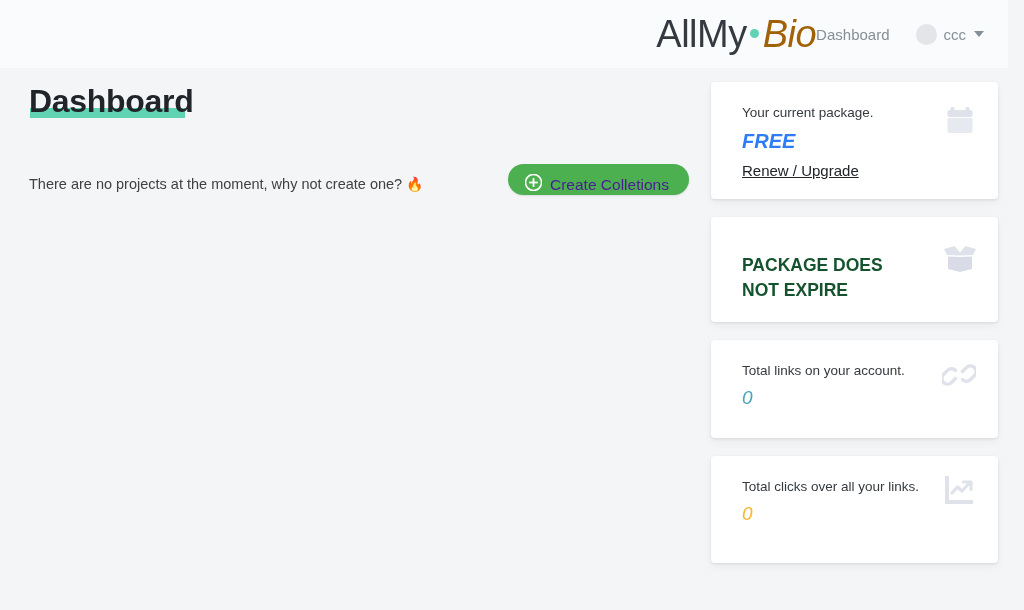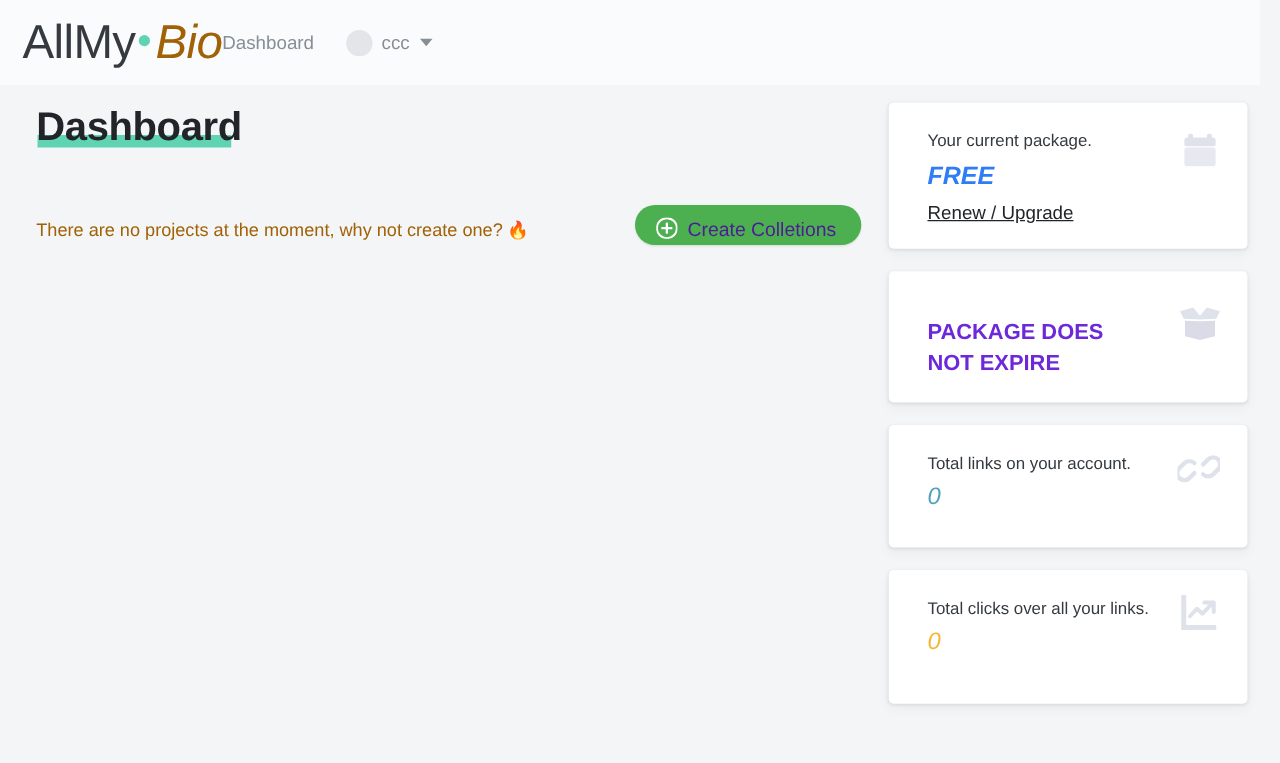--- a/index.html
+++ b/index.html
@@ -20,21 +20,21 @@
 
   
   .topbar {
     position: absolute;
     top: 0; left: 0;
     width: 1008px;
     height: 68px;
     background: #fafbfc;
     display: flex;
     align-items: center;
-    justify-content: flex-start;
+    justify-content: flex-end;
     padding: 0 24px 0 18px;
   }
   .brand {
     display: flex;
     align-items: baseline;
     font-size: 38px;
     letter-spacing: -0.5px;
     line-height: 1;
     user-select: none;
   }
@@ -131,21 +131,21 @@
   .section-title {
     margin: 0;
     font-size: 25px;
     font-weight: 700;
     color: #212529;
     letter-spacing: -0.2px;
   }
   .section-sub {
     margin: 14px 0 0 0;
     font-size: 14.5px;
-    color: #a16207;
+    color: #404040;
   }
   .emoji-fire { font-size: 14px; }
 
   .create-btn {
     position: absolute;
     top: 96px;
     left: 508px;
     display: inline-flex;
     align-items: center;
     gap: 8px;
@@ -202,21 +202,21 @@
   .card-action {
     font-size: 15px;
     color: #212529;
     margin: 9px 0 0 0;
     cursor: pointer;
     display: inline-block;
   }
   .card-heading {
     font-size: 17.5px;
     font-weight: 700;
-    color: #6d28d9;
+    color: #14532d;
     margin: 14px 0 0 0;
     line-height: 1.45;
     max-width: 175px;
   }
   .card-icon {
     position: absolute;
     top: 22px;
     right: 22px;
     color: #dfe2ea;
     line-height: 0;

